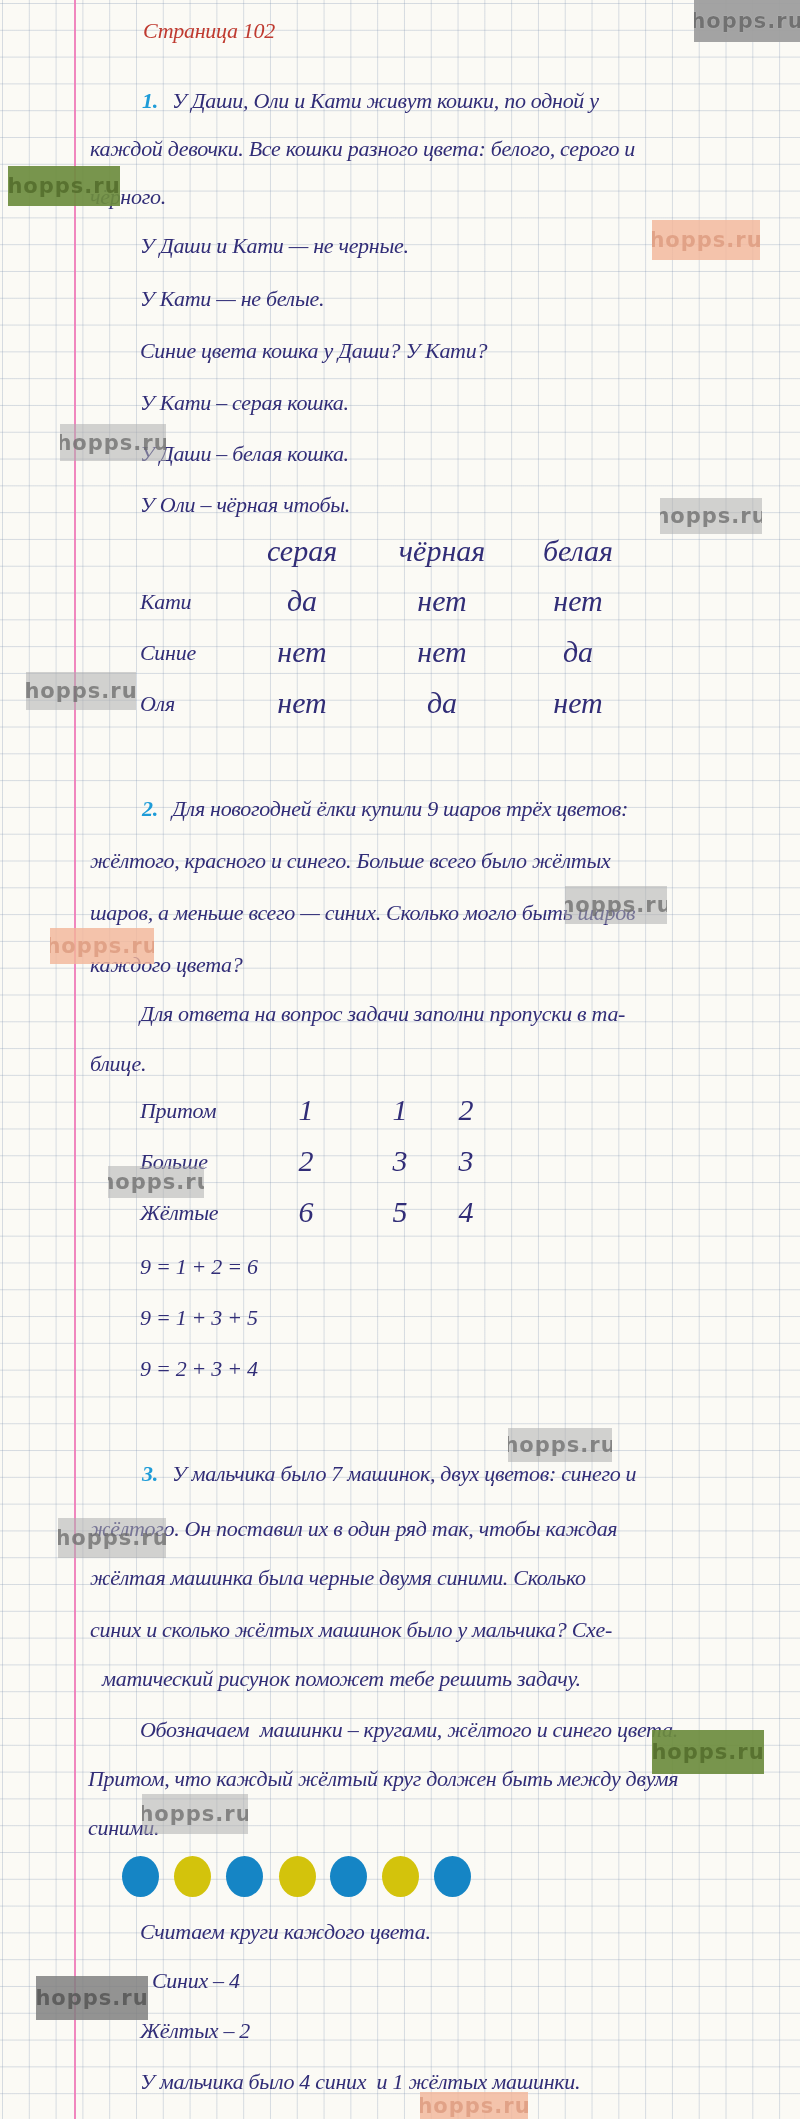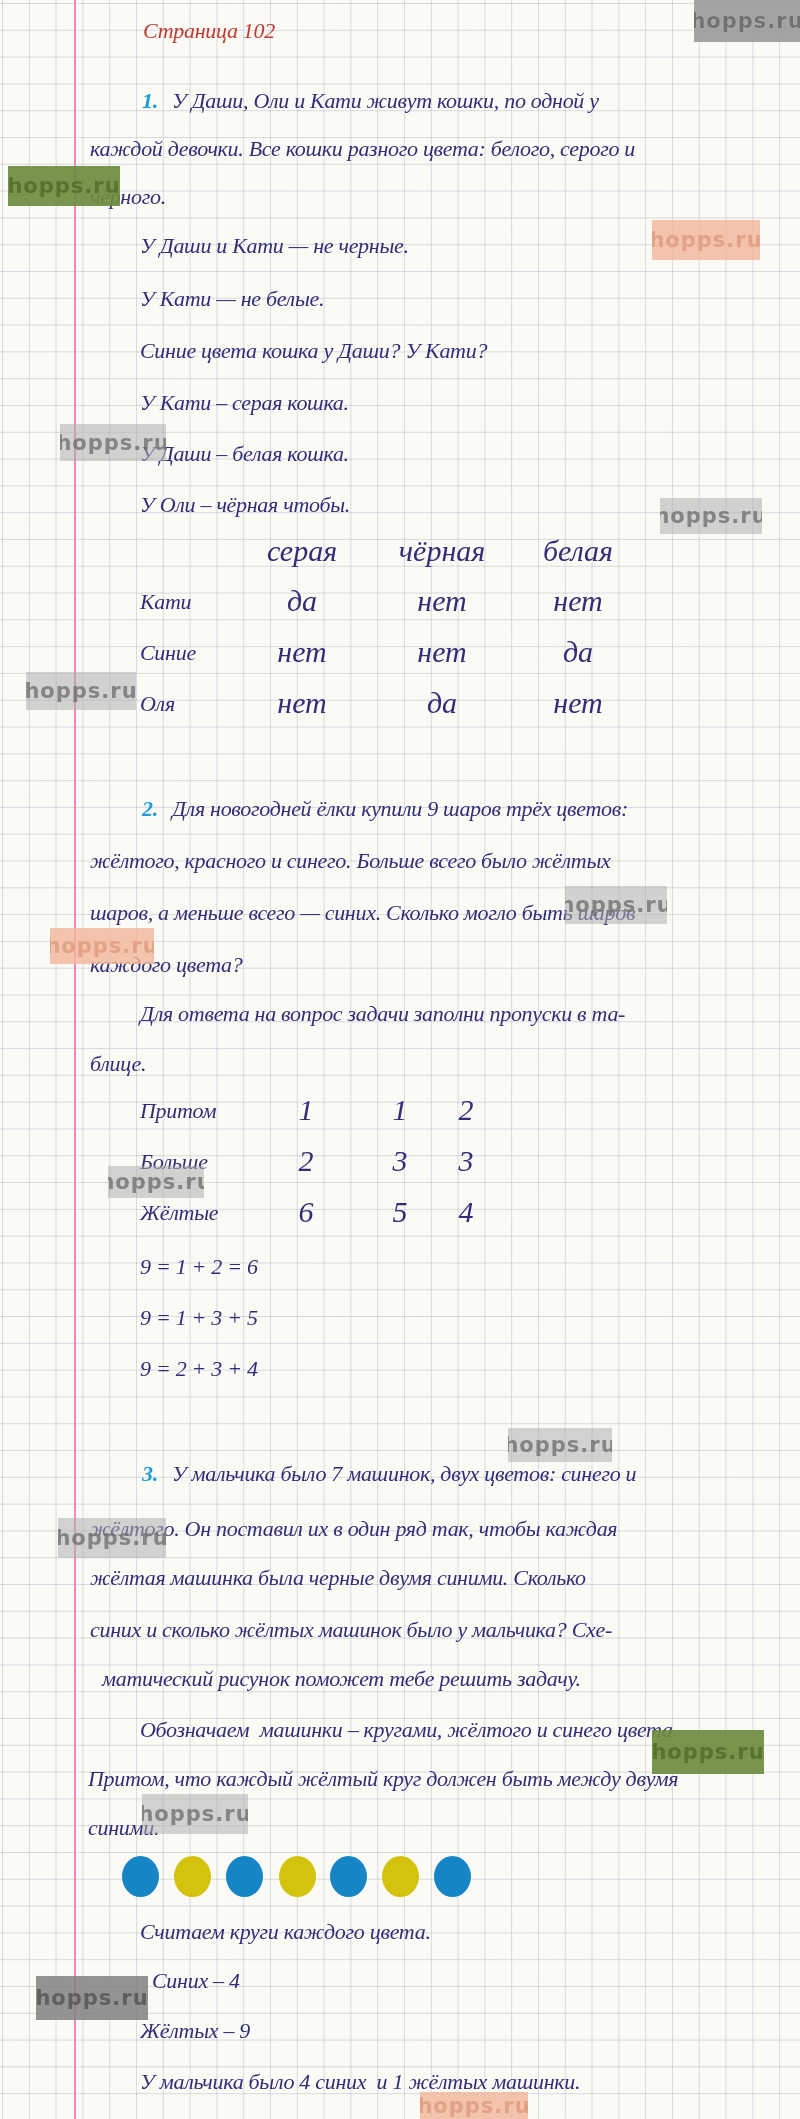--- a/index.html
+++ b/index.html
@@ -123,21 +123,21 @@
   <span class="dot" style="top:1856px;left:174px" data-color="yellow"></span>
   <span class="dot" style="top:1856px;left:226px" data-color="blue"></span>
   <span class="dot" style="top:1856px;left:279px" data-color="yellow"></span>
   <span class="dot" style="top:1856px;left:330px" data-color="blue"></span>
   <span class="dot" style="top:1856px;left:382px" data-color="yellow"></span>
   <span class="dot" style="top:1856px;left:434px" data-color="blue"></span>
 </div>
 
 <div class="ln" style="top:1914px;left:140px">Считаем круги каждого цвета.</div>
 <div class="ln" style="top:1963px;left:152px">Синих – 4</div>
-<div class="ln" style="top:2013px;left:140px">Жёлтых – 9</div>
+<div class="ln" style="top:2013px;left:140px">Жёлтых – 2</div>
 <div class="ln" style="top:2064px;left:140px">У мальчика было 4 синих  и 1 жёлтых машинки.</div>
 
 <div class="wm gray-solid" style="left:694px;top:0;width:106px;height:42px">hopps.ru</div>
 <div class="wm green" style="left:8px;top:166px;width:112px;height:40px">hopps.ru</div>
 <div class="wm salmon" style="left:652px;top:220px;width:108px;height:40px">hopps.ru</div>
 <div class="wm gray" style="left:60px;top:424px;width:106px;height:37px">hopps.ru</div>
 <div class="wm gray" style="left:660px;top:498px;width:102px;height:36px">hopps.ru</div>
 <div class="wm gray" style="left:26px;top:672px;width:110px;height:38px">hopps.ru</div>
 <div class="wm gray" style="left:565px;top:886px;width:102px;height:38px">hopps.ru</div>
 <div class="wm salmon" style="left:50px;top:928px;width:104px;height:36px">hopps.ru</div>

